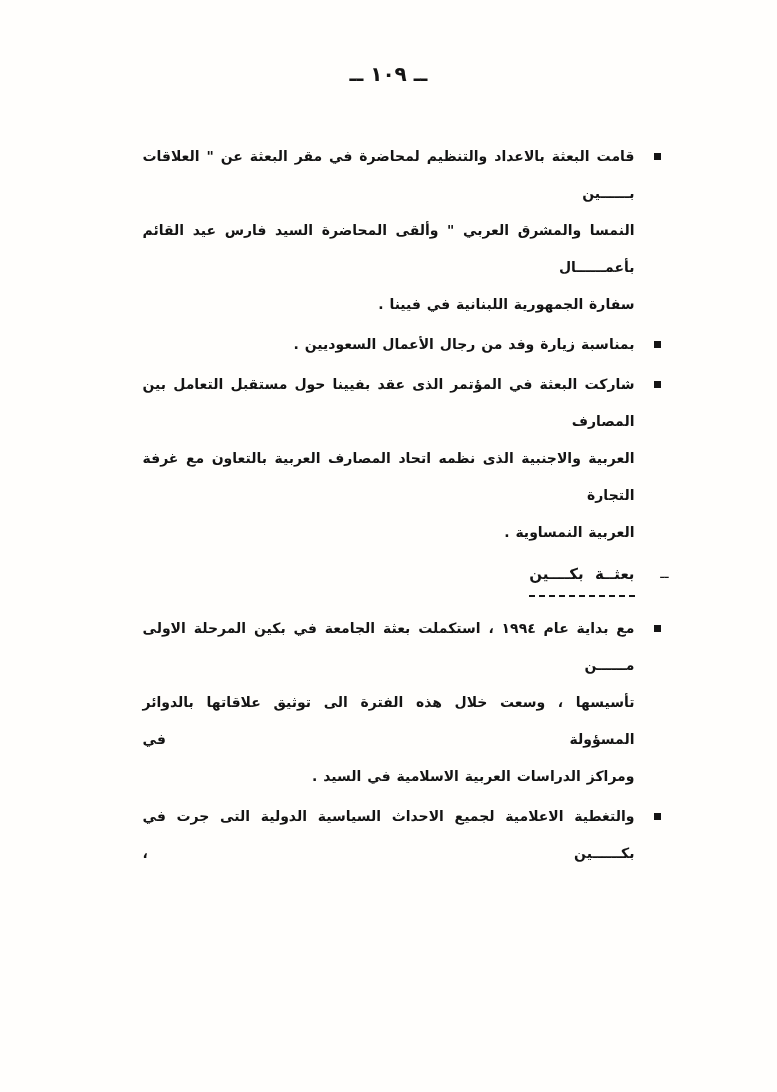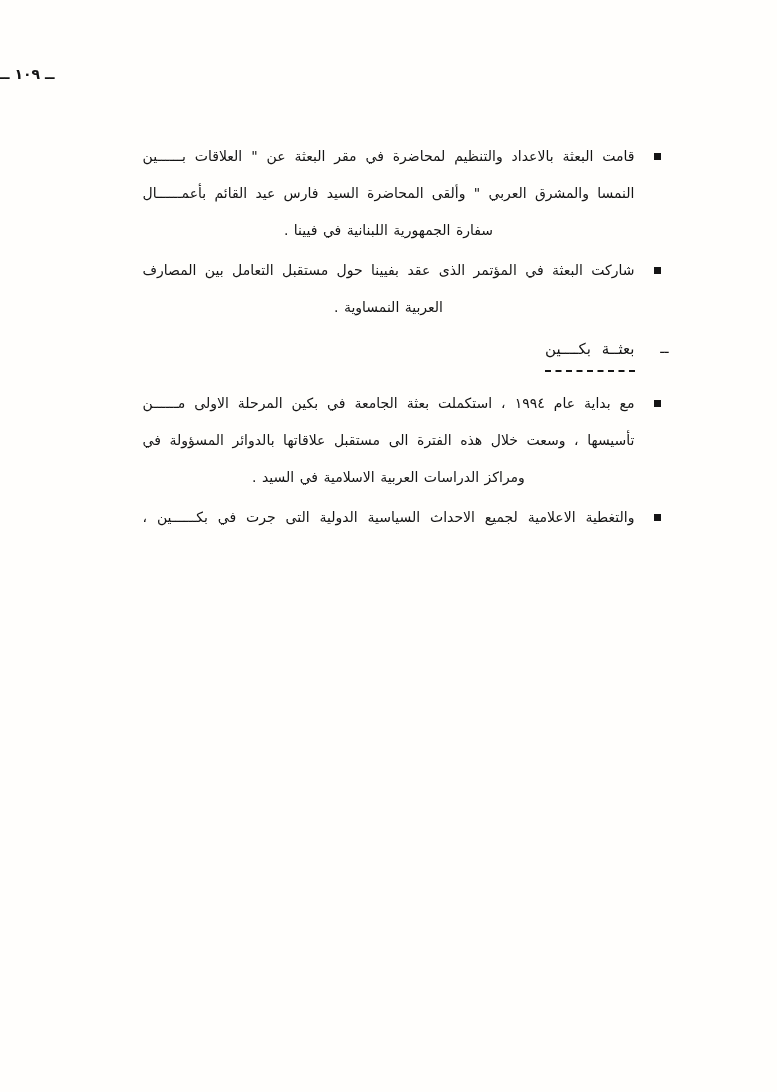--- a/index.html
+++ b/index.html
@@ -14,22 +14,22 @@
   .page {
     position: relative;
     width: 777px;
     height: 1092px;
     background: #fffefc;
     direction: rtl;
     overflow: hidden;
   }
   .page-number {
     margin-top: 64px;
-    text-align: left;
-    font-size: 14px;
+    text-align: center;
+    font-size: 20px;
     font-weight: bold;
     letter-spacing: 1px;
     line-height: 20px;
   }
   .content {
     width: 492px;
     margin: 54px auto 0 auto;
     direction: rtl;
   }
   .bullet-item {
@@ -39,49 +39,49 @@
   .bullet-sq {
     position: absolute;
     right: -26px;
     top: 15px;
     width: 7px;
     height: 7px;
     background: #151515;
   }
   .line {
     font-size: 14px;
-    font-weight: normal;
+    font-weight: bold;
     line-height: 37px;
     direction: rtl;
     word-spacing: 1px;
   }
   .just {
     text-align: justify;
     text-align-last: justify;
   }
   .last {
-    text-align: center;
+    text-align: right;
   }
   .heading-row {
     position: relative;
     margin: 4px 0 13px 0;
     line-height: 37px;
     text-align: right;
   }
   .heading-dash {
     position: absolute;
     right: -34px;
     top: 0;
     font-size: 14px;
     font-weight: normal;
   }
   .heading-text {
     display: inline-block;
     font-size: 15px;
-    font-weight: normal;
+    font-weight: bold;
     padding-bottom: 2px;
     border-bottom: 2px dashed #151515;
     word-spacing: 6px;
   }
 </style>
 </head>
 <body>
 
 <div class="page">
 
@@ -91,37 +91,39 @@
 
     <div class="bullet-item">
       <span class="bullet-sq"></span>
       <div class="line just">قامت البعثة بالاعداد والتنظيم لمحاضرة في مقر البعثة عن " العلاقات بــــــين</div>
       <div class="line just">النمسا والمشرق العربي " وألقى المحاضرة السيد فارس عيد القائم بأعمــــــال</div>
       <div class="line last">سفارة الجمهورية اللبنانية في فيينا .</div>
     </div>
 
     <div class="bullet-item">
       <span class="bullet-sq"></span>
+      <div class="line last">بمناسبة زيارة وفد من رجال الأعمال السعوديين .</div>
     </div>
 
     <div class="bullet-item">
       <span class="bullet-sq"></span>
       <div class="line just">شاركت البعثة في المؤتمر الذى عقد بفيينا حول مستقبل التعامل بين المصارف</div>
+      <div class="line just">العربية والاجنبية الذى نظمه اتحاد المصارف العربية بالتعاون مع غرفة التجارة</div>
       <div class="line last">العربية النمساوية .</div>
     </div>
 
     <div class="heading-row">
       <span class="heading-dash">ــ</span>
       <span class="heading-text">بعثــة بكــــين</span>
     </div>
 
     <div class="bullet-item">
       <span class="bullet-sq"></span>
       <div class="line just">مع بداية عام ١٩٩٤ ، استكملت بعثة الجامعة في بكين المرحلة الاولى مــــــن</div>
-      <div class="line just">تأسيسها ، وسعت خلال هذه الفترة الى مستقبل علاقاتها بالدوائر المسؤولة في</div>
+      <div class="line just">تأسيسها ، وسعت خلال هذه الفترة الى توثيق علاقاتها بالدوائر المسؤولة في</div>
       <div class="line last">ومراكز الدراسات العربية الاسلامية في السيد .</div>
     </div>
 
     <div class="bullet-item">
       <span class="bullet-sq"></span>
       <div class="line just">والتغطية الاعلامية لجميع الاحداث السياسية الدولية التى جرت في بكــــــين ،</div>
 
     </div>
 
   </div>

